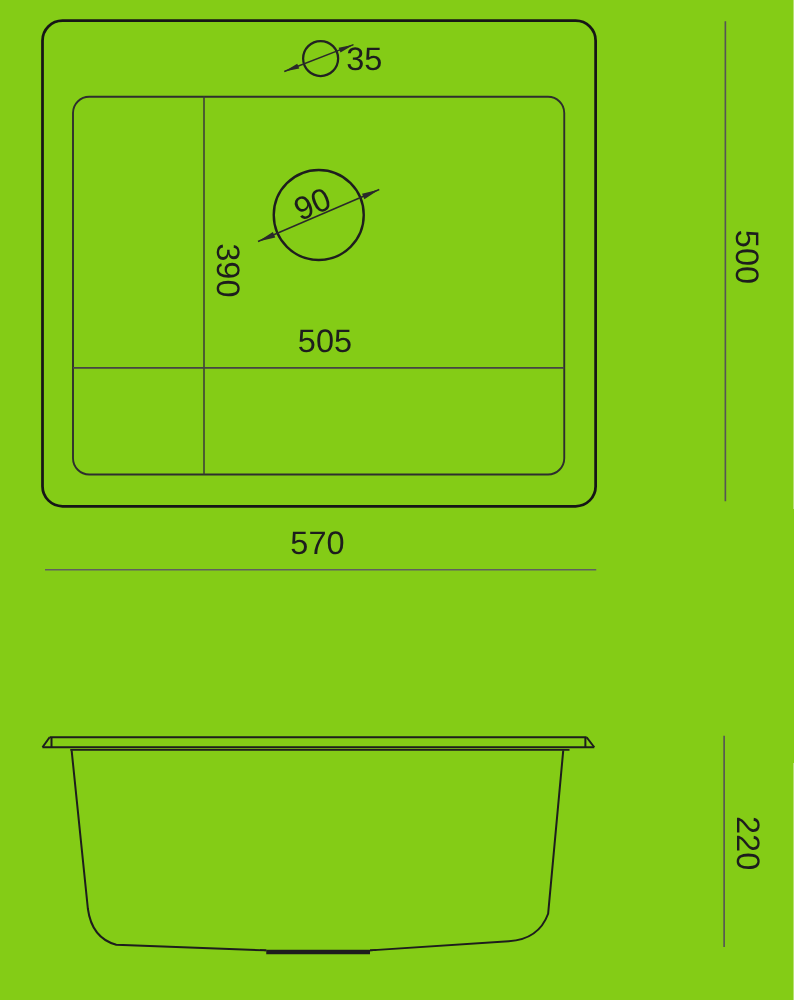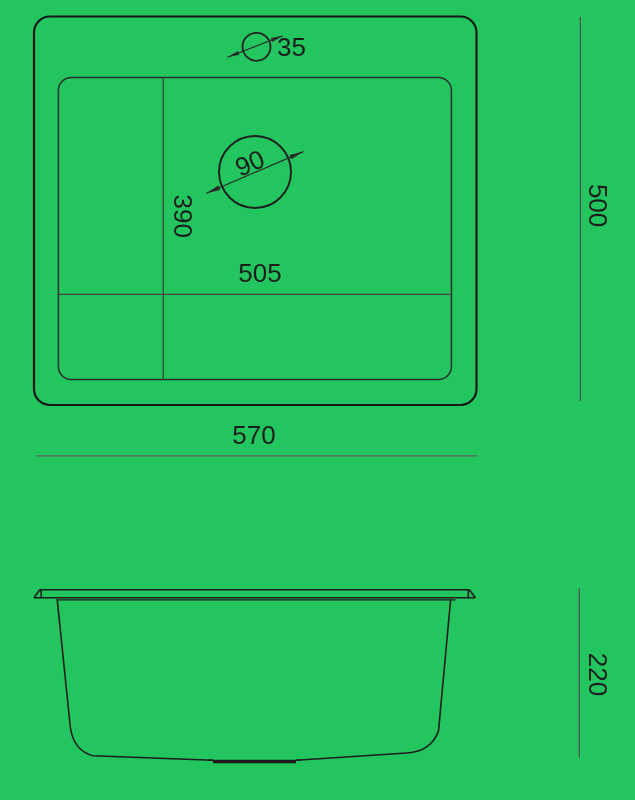--- a/index.html
+++ b/index.html
@@ -1,16 +1,16 @@
 <!DOCTYPE html>
 <html><head>
 <meta charset="utf-8">
 <style>
   html,body{margin:0;padding:0;background:#ffffff;}
-  .wrap{width:635px;height:800px;position:relative;background:#22c55e;}
+  .wrap{width:635px;height:800px;position:relative;background:#84cc16;}
   svg{display:block;}
   text{font-family:"Liberation Sans", sans-serif;fill:#1d1d1d;}
 </style>
 </head>
 <body>
 <div class="wrap">
 <svg width="635" height="800" viewBox="0 0 635 800" xmlns="http://www.w3.org/2000/svg">
 
   <rect x="34" y="16.5" width="442.5" height="388.5" rx="16" ry="16" fill="none" stroke="#161616" stroke-width="2.2"></rect>
 

